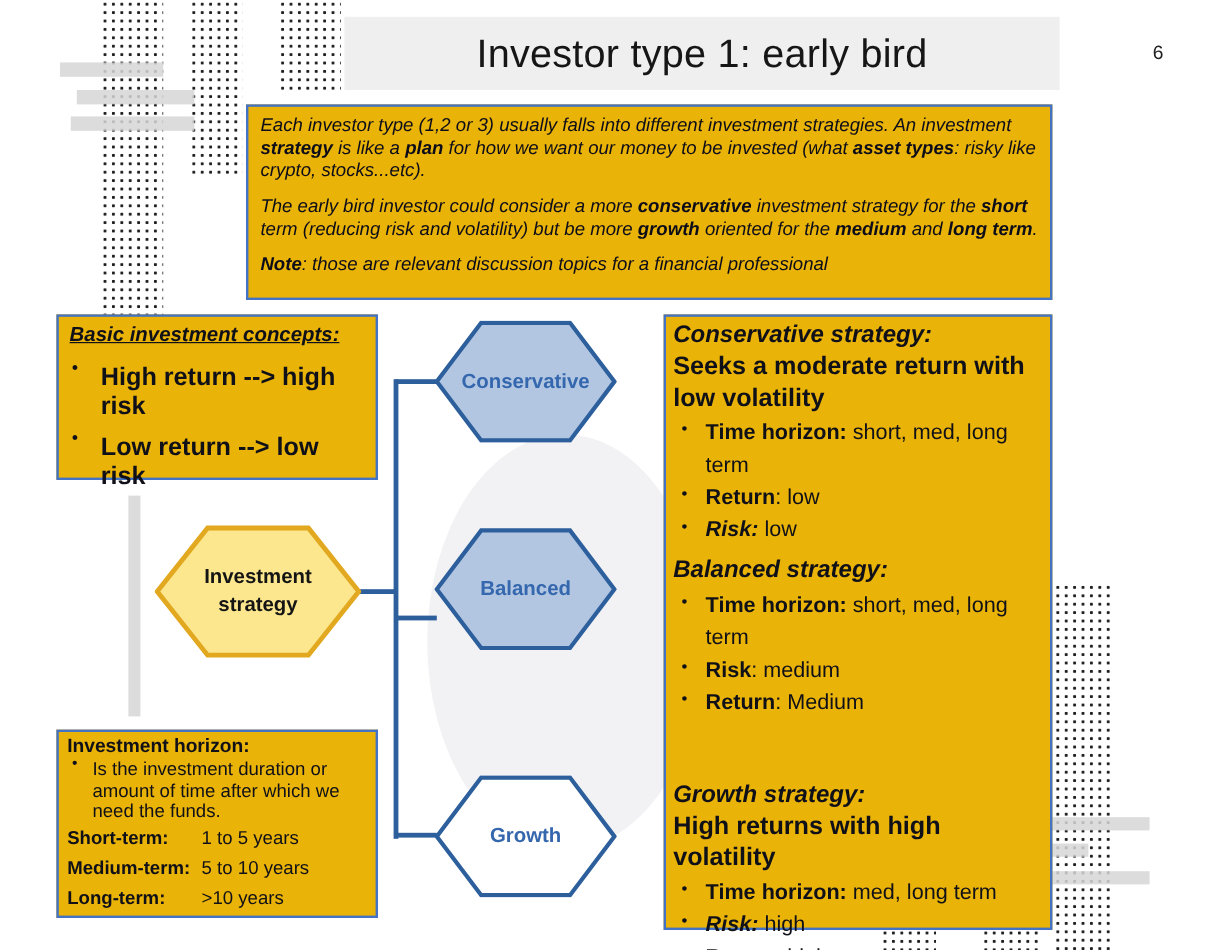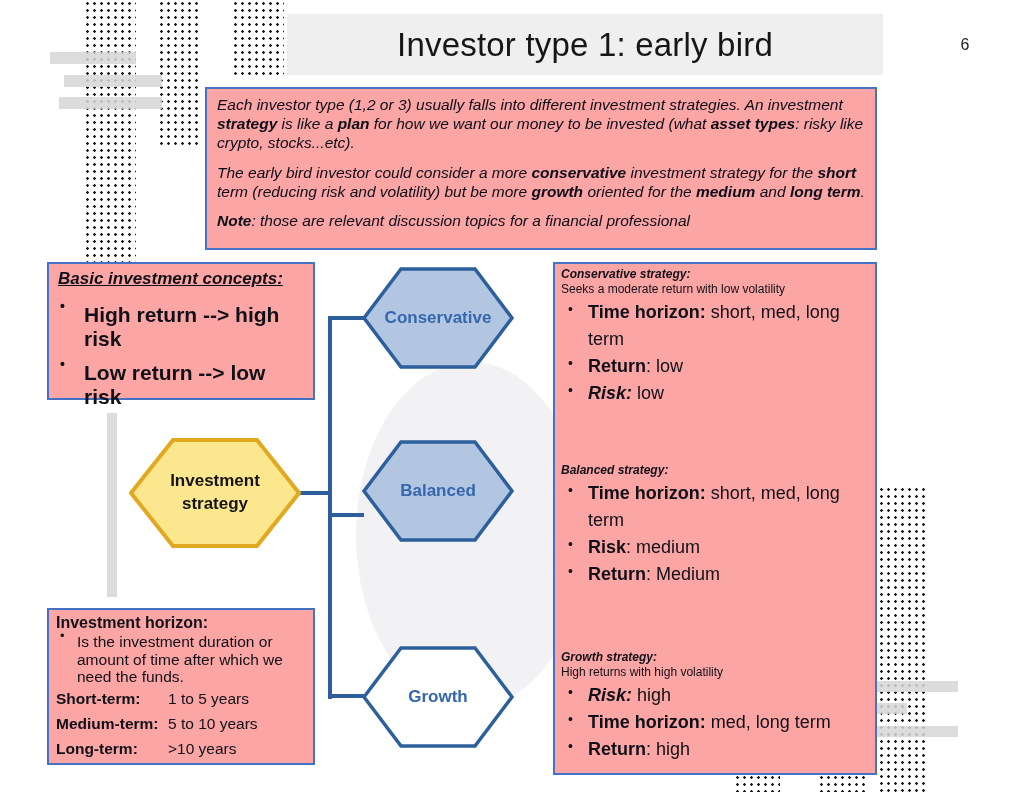--- a/index.html
+++ b/index.html
@@ -12,43 +12,43 @@
     background-size:7px 7px;}
   
   .gbar{position:absolute;z-index:1;background:rgba(214,214,214,.85);}
 
   
   .title-bar{position:absolute;left:287px;top:14px;width:596px;height:61px;background:#efefef;z-index:4;
     display:flex;align-items:center;justify-content:center;font-size:33px;color:#161616;letter-spacing:.2px;}
   .page-num{position:absolute;left:950px;top:36px;width:30px;text-align:center;font-size:16px;color:#222;z-index:4;}
 
   
-  .bluebox{position:absolute;background:#fca5a5;border:2px solid #4472c4;box-sizing:border-box;z-index:4;}
+  .bluebox{position:absolute;background:#eab308;border:2px solid #4472c4;box-sizing:border-box;z-index:4;}
 
   .intro{left:205px;top:87px;width:672px;height:163px;padding:6px 10px;font-size:15.5px;
          line-height:1.24;font-style:italic;color:#0d0d1a;}
   .intro p{margin:0 0 10px 0;}
 
   .concepts{left:47px;top:262px;width:268px;height:138px;padding:5px 9px;}
   .concepts .hd{font-size:17px;font-weight:bold;font-style:italic;text-decoration:underline;}
   .concepts ul{list-style:none;margin:14px 0 0 0;padding:0;}
   .concepts li{position:relative;padding-left:26px;font-weight:bold;font-size:21px;line-height:1.14;margin-bottom:10px;}
   .concepts li::before{content:"\2022";position:absolute;left:2px;top:-4px;font-size:14px;}
 
   .horizon{left:47px;top:608px;width:268px;height:157px;padding:3px 7px;}
   .horizon .hd{font-size:16px;font-weight:bold;line-height:1.2;}
   .horizon .desc{position:relative;padding-left:21px;font-size:15.5px;line-height:1.13;margin-top:1px;}
   .horizon .desc::before{content:"\2022";position:absolute;left:4px;top:-4px;font-size:13px;}
   .horizon .row{display:flex;font-size:15.5px;line-height:1.62;}
   .horizon .row .lb{font-weight:bold;width:112px;flex:none;}
 
   .strategies{left:553px;top:262px;width:324px;height:513px;}
   .sect{position:absolute;left:6px;right:4px;}
-  .sect .hd{font-size:12px;font-weight:bold;font-style:italic;line-height:1.35;}
-  .sect .sum{font-size:12px;font-weight:normal;line-height:1.23;}
+  .sect .hd{font-size:20px;font-weight:bold;font-style:italic;line-height:1.35;}
+  .sect .sum{font-size:21px;font-weight:bold;line-height:1.23;}
   .sect ul{list-style:none;margin:2px 0 0 0;padding:0;}
   .sect li{position:relative;padding-left:27px;font-size:18px;line-height:1.5;}
   .sect li::before{content:"\2022";position:absolute;left:7px;top:0;font-size:14px;}
 
   
   .ellipse{position:absolute;left:356px;top:362px;width:230px;height:346px;border-radius:50%;
            background:#f2f2f4;z-index:0;}
   .conn{position:absolute;background:#2c5f9c;z-index:2;}
   .hex{position:absolute;z-index:3;}
   .hex svg{display:block;}
@@ -131,22 +131,22 @@
       <ul>
         <li><span class="b">Time horizon:</span><span> short, med, long term</span></li>
         <li><span class="b">Risk</span><span>: medium</span></li>
         <li><span class="b">Return</span><span>: Medium</span></li>
       </ul>
     </div>
     <div class="sect" style="top:385px">
       <div class="hd">Growth strategy:</div>
       <div class="sum">High returns with high volatility</div>
       <ul>
+        <li><span class="b">Time horizon:</span><span> med, long term</span></li>
         <li><span class="b i">Risk:</span><span> high</span></li>
-        <li><span class="b">Time horizon:</span><span> med, long term</span></li>
         <li><span class="b">Return</span><span>: high</span></li>
       </ul>
     </div>
   </div>
 
   <div class="conn" style="left:328px;top:316px;width:4px;height:383px"></div>
   <div class="conn" style="left:330px;top:316px;width:34px;height:4px"></div>
   <div class="conn" style="left:299px;top:491px;width:31px;height:4px"></div>
   <div class="conn" style="left:330px;top:513px;width:34px;height:4px"></div>
   <div class="conn" style="left:330px;top:694px;width:34px;height:4px"></div>

